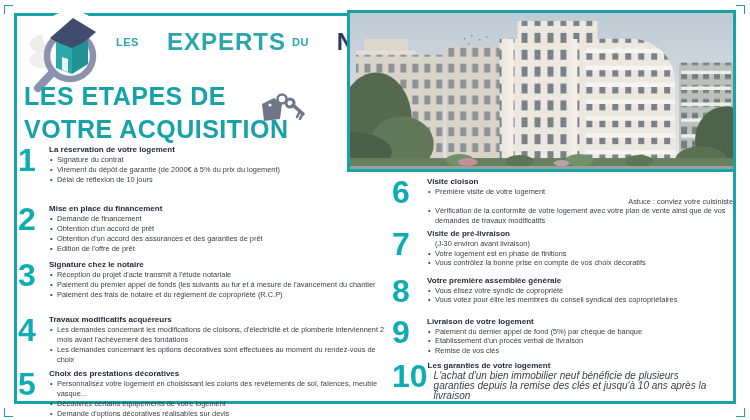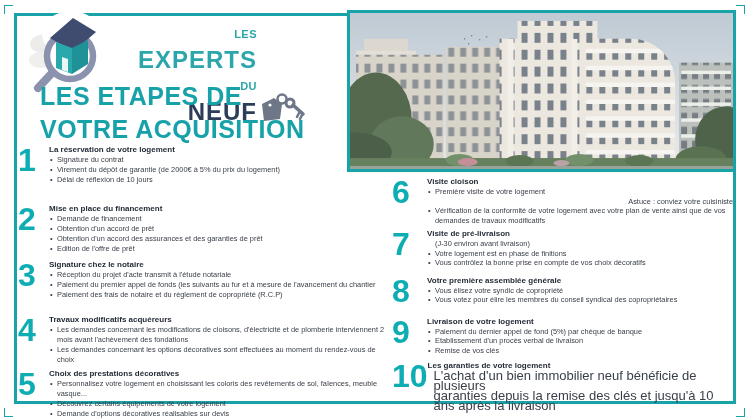--- a/index.html
+++ b/index.html
@@ -10,27 +10,27 @@
   .mark{position:absolute;width:8px;height:8px;}
   .mark.tl{left:4px;top:5px;border-top:1.5px solid #17a3a8;border-left:1.5px solid #17a3a8;}
   .mark.tr{right:5px;top:5px;border-top:1.5px solid #17a3a8;border-right:1.5px solid #17a3a8;}
   .mark.bl{left:4px;bottom:3px;border-bottom:1.5px solid #17a3a8;border-left:1.5px solid #17a3a8;}
   .mark.br{right:5px;bottom:3px;border-bottom:1.5px solid #17a3a8;border-right:1.5px solid #17a3a8;}
 
   .frame{position:absolute;left:14px;top:13px;width:716px;height:385px;border:3px solid #17a3a8;}
 
   
   .logo-icon{position:absolute;left:26px;top:2px;width:90px;height:92px;}
-  .logo-text{position:absolute;left:116px;top:28px;display:flex;align-items:flex-end;gap:6px;white-space:nowrap;flex-direction:column;}
+  .logo-text{position:absolute;left:116px;top:28px;display:flex;align-items:center;gap:6px;white-space:nowrap;}
   .lt-small{font-size:11px;font-weight:bold;color:#2ba6ab;letter-spacing:.5px;}
   .lt-big{font-size:24px;font-weight:bold;color:#2ba6ab;letter-spacing:1px;margin-left:22px;}
   .lt-navy{color:#2c3d59;}
 
   
-  .main-title{position:absolute;left:40px;top:80px;margin:0;font-size:25px;line-height:33px;
+  .main-title{position:absolute;left:24px;top:80px;margin:0;font-size:25px;line-height:33px;
               color:#17a2aa;font-weight:bold;letter-spacing:.5px;}
 
   .keys-icon{position:absolute;left:258px;top:92px;width:48px;height:38px;}
 
   
   .photo{position:absolute;left:347px;top:10px;width:383px;height:156px;border:3px solid #17a3a8;background:#dfe5e8;}
   .photo svg{display:block;width:100%;height:100%;}
 
   
   .col{position:absolute;}
@@ -48,21 +48,21 @@
   .num{flex:0 0 31px;font-size:32px;line-height:32px;font-weight:bold;color:#0eadb3;}
   .col-right .num{flex:0 0 35px;}
   .content{flex:1;color:#3a4049;}
   .step-title{font-size:8px;font-weight:bold;color:#1f2733;line-height:11px;}
   .items{margin:0;padding:0;list-style:none;}
   .item{position:relative;padding-left:8px;font-size:7.4px;line-height:10px;}
   .col-right .item{line-height:9.5px;}
   .bullet{position:absolute;left:1px;top:0;font-size:7.4px;}
   .sub{font-size:7.4px;text-align:right;}
   .lead{padding-left:8px;font-size:7.4px;line-height:9.5px;}
-  .line{padding-left:6px;font-size:13px;line-height:10px;}
+  .line{padding-left:6px;font-size:10px;line-height:10px;font-style:italic;}
 </style>
 </head>
 <body>
 
 <div class="page">
 
   <div class="mark tl"></div>
   <div class="mark tr"></div>
   <div class="mark bl"></div>
   <div class="mark br"></div>

